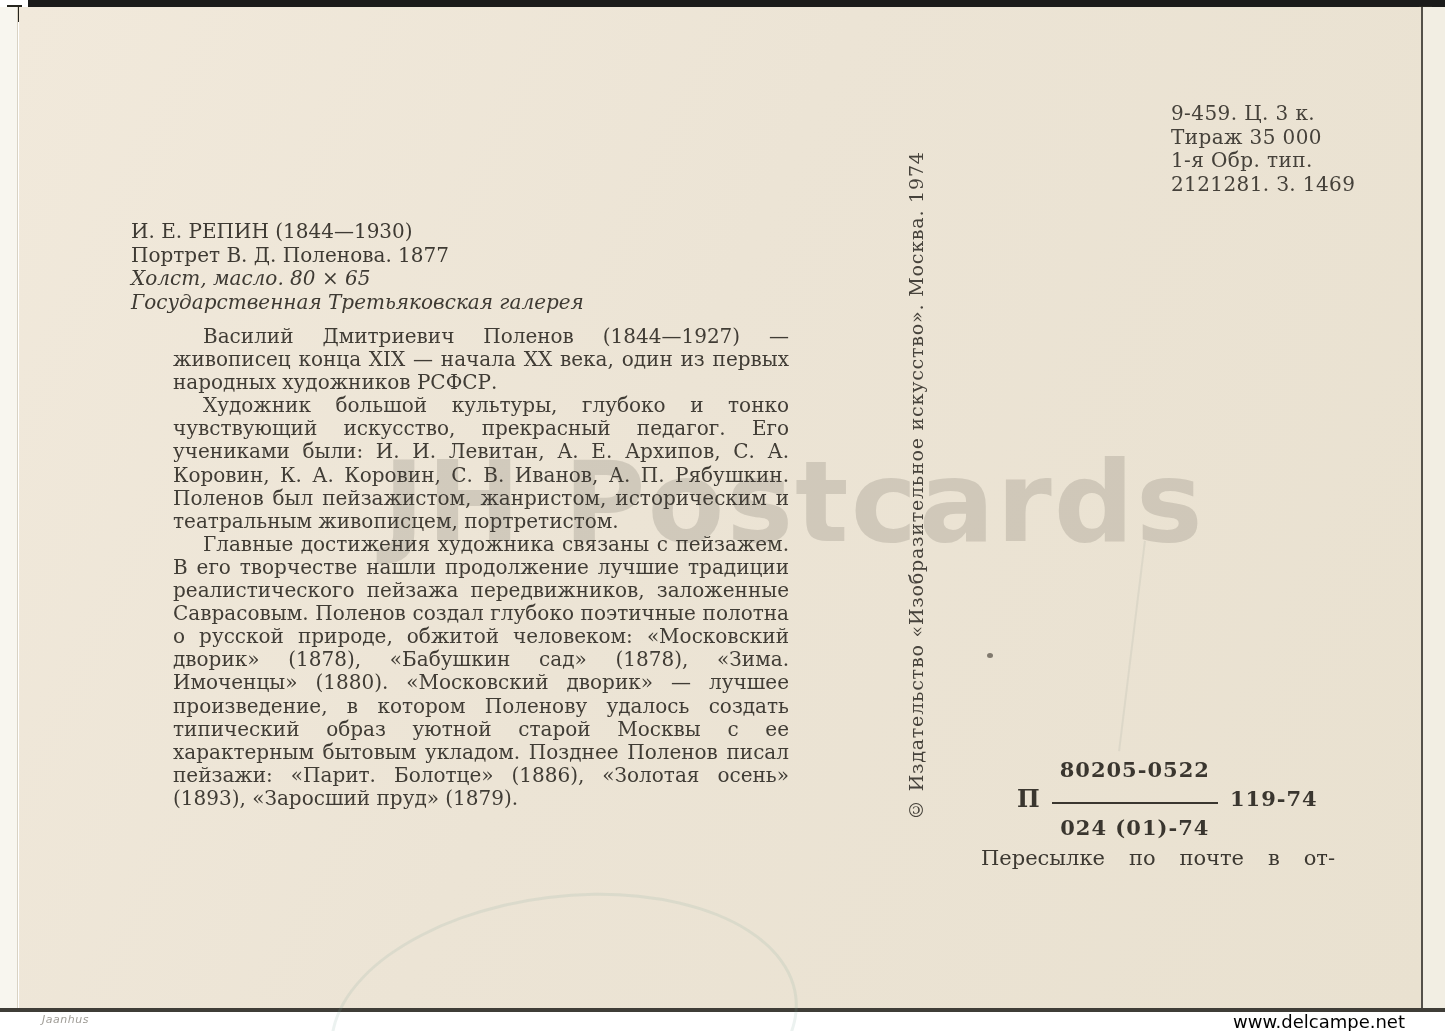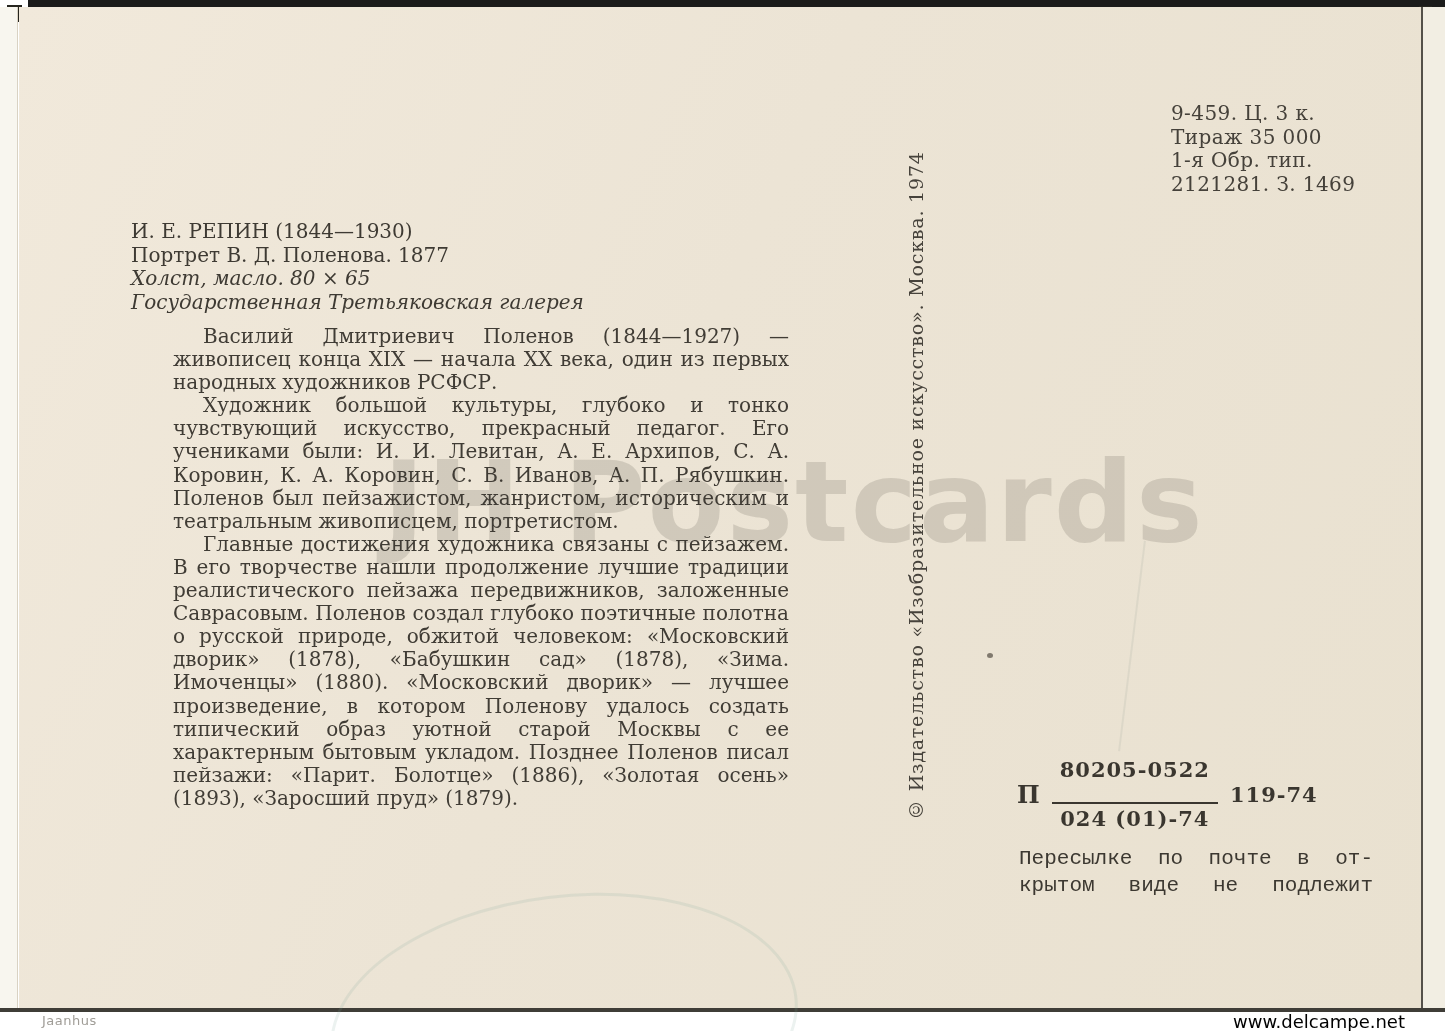--- a/index.html
+++ b/index.html
@@ -34,44 +34,44 @@
   .copyright-vertical { position:absolute; left:886px; top:88px; height:782px; width:38px;
                         writing-mode:vertical-rl; transform:rotate(180deg);
                         font-size:19px; letter-spacing:0.8px; color:#46423b;
                         text-align:center; white-space:nowrap; }
 
   .catalog { position:absolute; left:998px; top:750px; display:flex; align-items:center;
              gap:12px; font-weight:bold; color:#3a362f; }
   .catalog .prefix { font-size:24px; }
   .catalog .frac { display:inline-block; text-align:center; font-size:21px; }
   .catalog .frac .num { padding:0 8px 20px; border-bottom:2px solid #3a362f; letter-spacing:1px; }
-  .catalog .frac .den { padding-top:2px; letter-spacing:1px; }
+  .catalog .frac .den { padding-top:11px; letter-spacing:1px; }
   .catalog .suffix { font-size:21px; letter-spacing:1px; }
 
-  .postal-note { position:absolute; left:1000px; top:838px; width:354px;
-                 font-size:21px; line-height:27px; color:#3c3831;font-family:Liberation Mono, monospace; }
+  .postal-note { position:absolute; left:962px; top:838px; width:354px;
+                 font-size:21px; line-height:27px; color:#3c3831; }
   .postal-note div { text-align:justify; text-align-last:justify; }
 
   .watermark { position:absolute; left:364px; top:430px; width:920px;
                font-family:"DejaVu Sans", sans-serif; font-weight:bold;
                font-size:112px; letter-spacing:2px; color:rgba(100,96,86,0.20);
                white-space:nowrap; }
 
   
   .postmark-arc { position:absolute; left:310px; top:888px; width:470px; height:260px;
                   border:3px solid rgba(120,165,150,0.14); border-radius:50%;
                   transform:rotate(-7deg); }
   .crease { position:absolute; left:1112px; top:533px; width:2px; height:212px;
             background:rgba(150,160,150,0.16); transform:rotate(7deg); }
   .speck { position:absolute; left:968px; top:646px; width:6px; height:5px;
            border-radius:50%; background:rgba(70,64,56,0.65); }
 
   
   .site-credit { position:absolute; font-family:"DejaVu Sans", sans-serif; color:#a09d97; }
-  .site-credit.left  { left:42px; top:1013px; font-size:13px; letter-spacing:0.5px; }
+  .site-credit.left  { left:42px; top:1013px; font-size:11px; letter-spacing:0.5px;font-style:italic; }
   .site-credit.right { right:40px; top:1011px; font-size:18px; color:#000000; }
 </style>
 </head>
 <body>
 
 <div class="scan">
 
   <div class="edge-top"></div>
   <div class="corner-sq-left"></div>
   <div class="corner-sq-right"></div>
@@ -112,21 +112,20 @@
       <span class="prefix">П</span>
       <span class="frac">
         <div class="num">80205-0522</div>
         <div class="den">024 (01)-74</div>
       </span>
       <span class="suffix">119-74</span>
     </div>
 
     <div class="postal-note">
       <div>Пересылке по почте в от-</div>
-      <div>крытом виде не подлежит</div>
     </div>
 
   </div>
 
   <div class="site-credit left">Jaanhus</div>
   <div class="site-credit right">www.delcampe.net</div>
 
 </div>
 
 </body></html>

